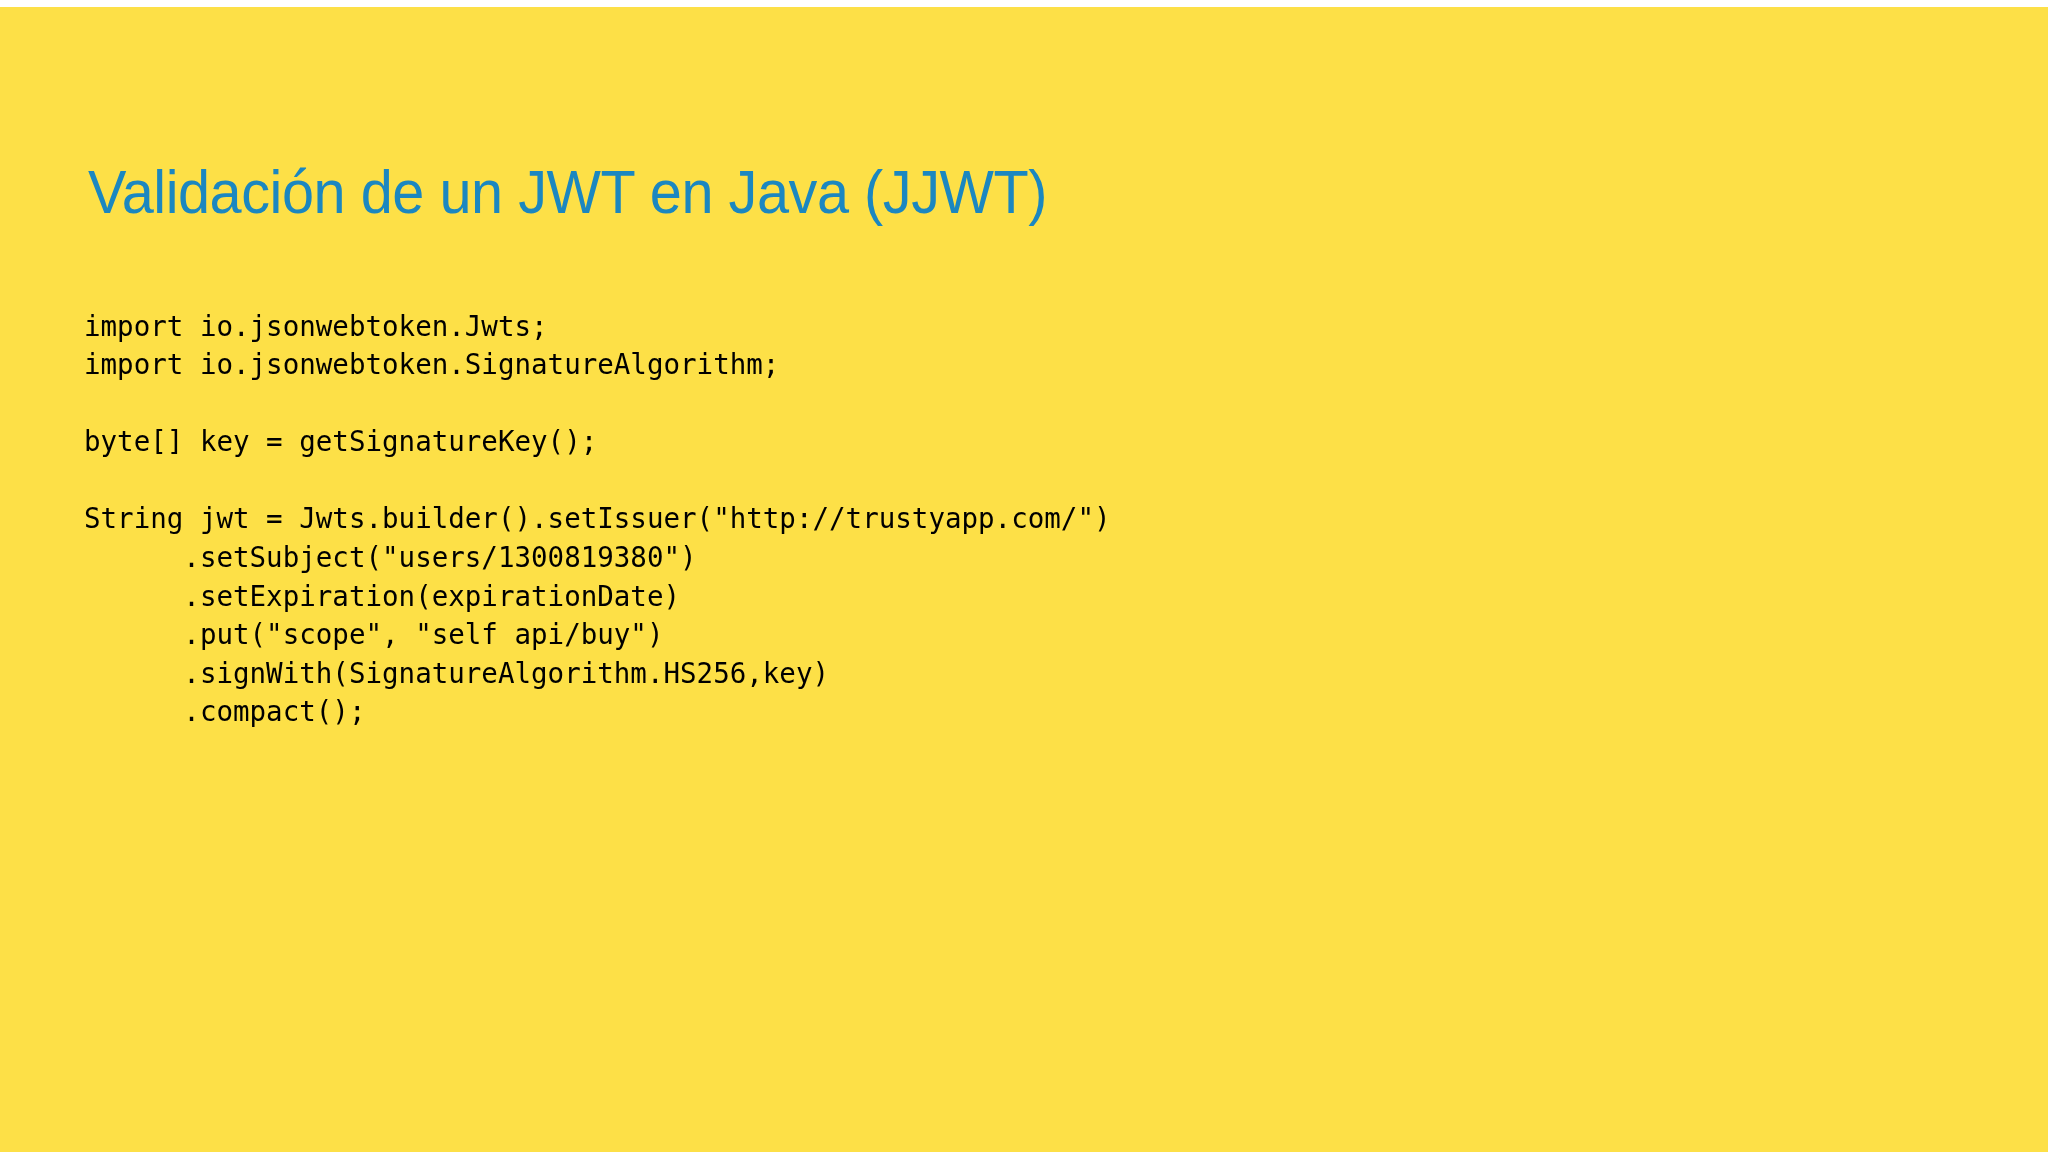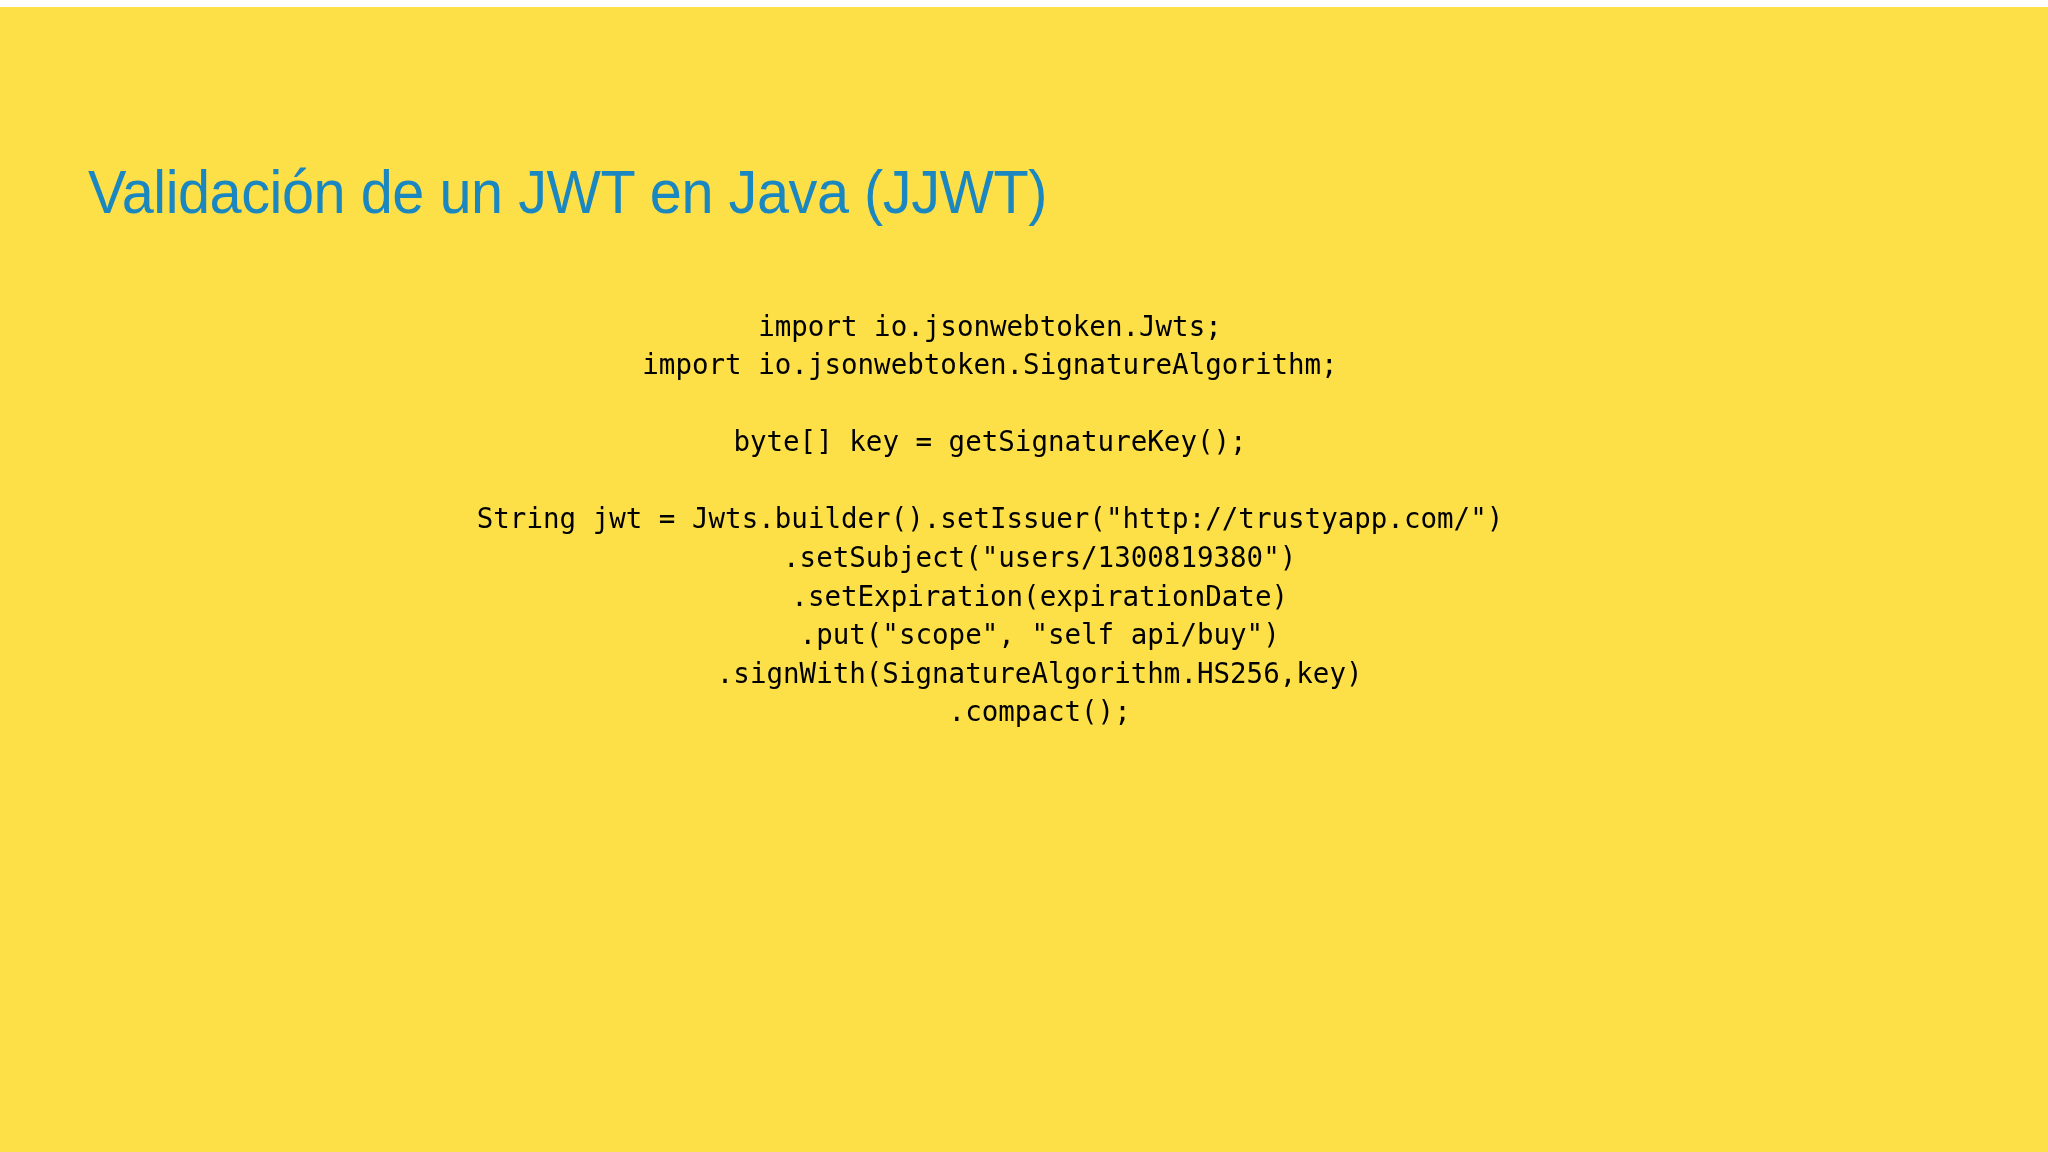--- a/index.html
+++ b/index.html
@@ -37,31 +37,30 @@
     line-height: 1.06;
     letter-spacing: -0.5px;
     white-space: nowrap;
     transform: scaleX(0.93);
     transform-origin: left top;
   }
 
   
   .code-block {
     position: absolute;
-    left: 90px;
+    left: 84px;
     top: 272px;
     width: 1800px;
     color: #000000;
     font-family: "DejaVu Sans Mono", "Liberation Mono", monospace;
     font-size: 27.5px;
     line-height: 38.6px;
     font-weight: 400;
     white-space: pre;
     letter-spacing: 0px;
-    text-align: center;
   }
 
   .code-line {
     display: block;
     min-height: 38.6px;
     white-space: pre;
   }
 
   .code-line.blank {
     height: 38.6px;

